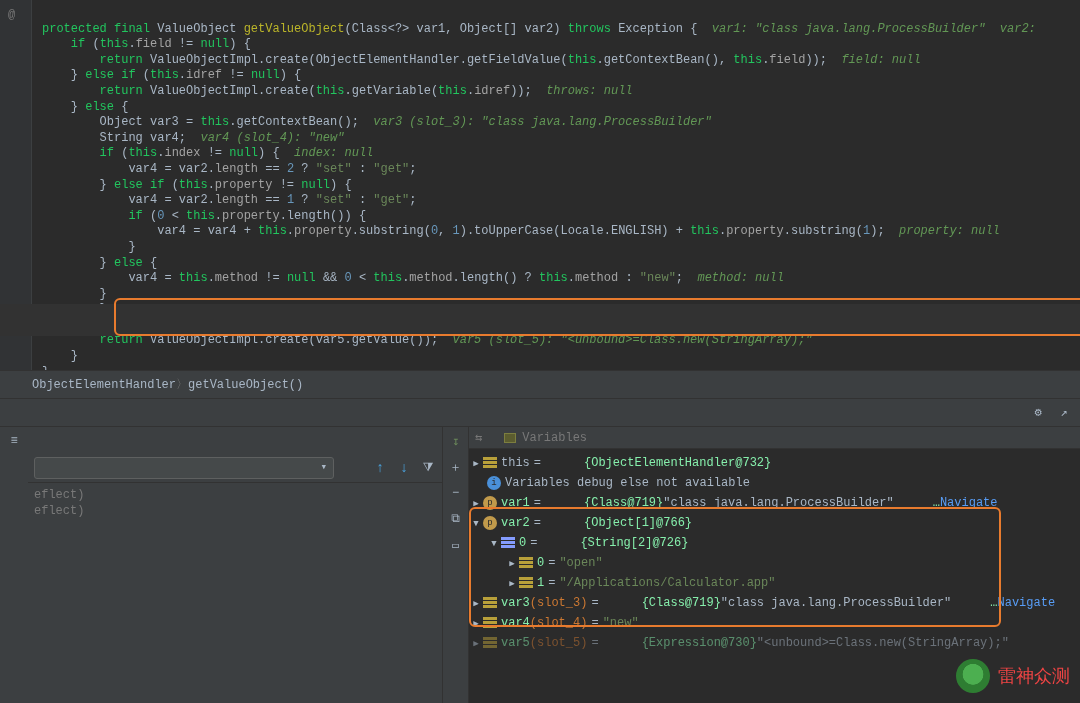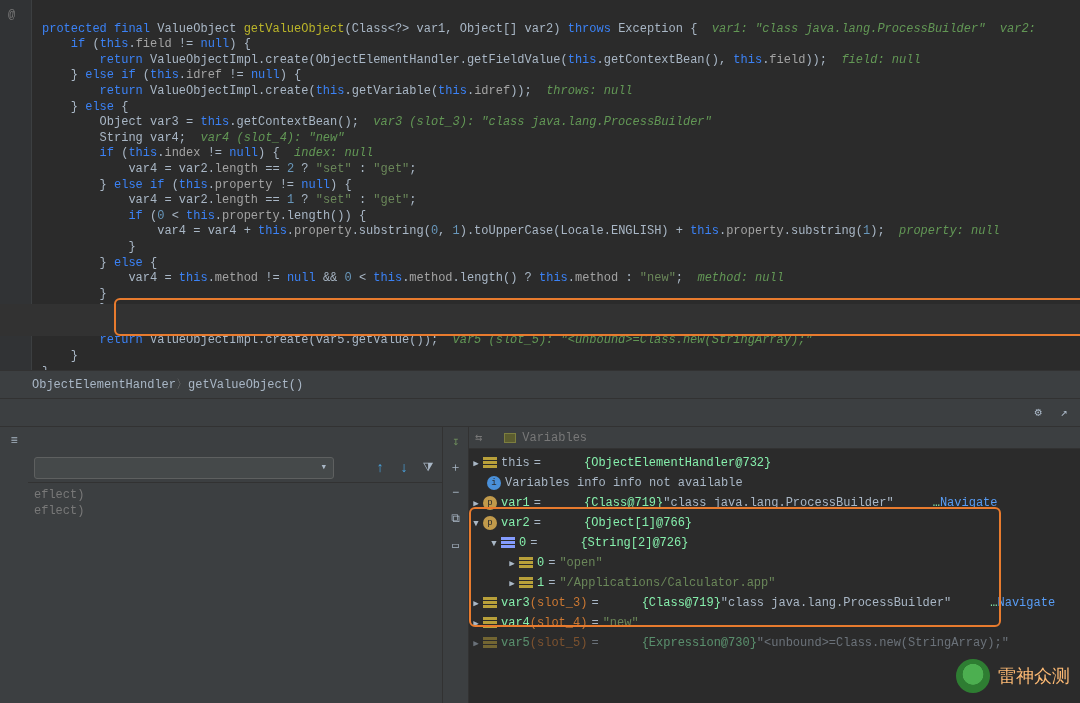--- a/index.html
+++ b/index.html
@@ -1,21 +1,21 @@
 <!DOCTYPE html>
 <html><head>
 <meta charset="utf-8">
 <style>
 * { margin: 0; padding: 0; box-sizing: border-box; }
 body { font-family: Menlo, Monaco, 'Courier New', monospace; font-size: 12px; background: #2b2b2b; color: #a9b7c6; width: 1080px; height: 703px; overflow: hidden; }
 .editor { height: 370px; overflow: hidden; background: #2b2b2b; position: relative; }
 .gutter { position: absolute; left: 0; top: 0; width: 32px; height: 100%; background: #313335; border-right: 1px solid #3c3f41; }
 .gutter-at { position: absolute; left: 8px; top: 8px; color: #787878; }
 .code { margin-left: 36px; padding: 6px 0 0 6px; line-height: 15.6px; white-space: pre; }
-.kw { color: #3b82f6; }
+.kw { color: #22c55e; }
 .str { color: #6a8759; }
 .num { color: #6897bb; }
 .cmt2 { color: #629755; font-style: italic; }
 .fld { color: #a3a3a3; }
 .ann { color: #bbb529; }
 .hl-box { position: absolute; border: 2px solid #e87b2e; border-radius: 6px; pointer-events: none; }
 .hl1 { left: 114px; top: 298px; width: 980px; height: 38px; }
 .hl-line { position: absolute; left: 0; width: 100%; height: 16px; background: #323232; }
 .hl-lineA { top: 304px; }
 .hl-lineB { top: 320px; }
@@ -49,21 +49,21 @@
 .bul.p { background:#c19a4b; }
 .bul.i { background:#4a90d9; }
 .stk { width:14px;height:12px;display:inline-block;margin-right:4px;background:linear-gradient(#b8a03a,#b8a03a) 0 0/100% 3px no-repeat,linear-gradient(#b8a03a,#b8a03a) 0 4px/100% 3px no-repeat,linear-gradient(#b8a03a,#b8a03a) 0 8px/100% 3px no-repeat; }
 .vname { color:#86efac; }
 .vslot { color:#cc7832; }
 .veq { color:#a9b7c6; margin:0 4px; }
 .vtype { color:#86efac;margin-left:39px; }
 .vstr { color:#6a8759; }
 .nav { color:#589df6; cursor:pointer; margin-left:0; }
 .hl2 { position:absolute; border:2px solid #e87b2e; border-radius:6px; pointer-events:none; left:0px; top:80px; width:532px; height:120px; }
-.watermark { position:absolute; right:10px; bottom:10px; display:flex; align-items:center; gap:8px; color:#fdba74; font-family: sans-serif; font-size:18px; }
+.watermark { position:absolute; right:10px; bottom:10px; display:flex; align-items:center; gap:8px; color:#ef4444; font-family: sans-serif; font-size:18px; }
 .wmcircle { width:34px;height:34px; border-radius:50%; background: radial-gradient(circle at 50% 45%, #4caf50 40%, #2e7d32 42%); position:relative; }
 .arrow { color:#a9b7c6; font-size:14px; }
 .arrow.up { color:#4aa3df; }
 .arrow.dn { color:#4aa3df; }
 .funnel { color:#a9b7c6; }
 </style>
 </head>
 <body>
 
 <div class="editor">
@@ -149,21 +149,21 @@
         <div class="trow">
             <span class="tw closed"></span>
             <span class="stk"></span>
             <span>this</span>
             <span class="veq">=</span>
             <span class="vtype">{ObjectElementHandler@732}</span>
           </div>
         <div class="trow">
             <span class="ind"></span>
             <span class="bul i">i</span>
-            <span>Variables info info not available</span>
+            <span>Variables debug else not available</span>
           </div>
         <div class="trow">
             <span class="tw closed"></span>
             <span class="bul p">p</span>
             <span class="vname">var1</span>
             <span class="veq">=</span>
             <span class="vtype">{Class@719}</span> 
             <span>"class java.lang.ProcessBuilder"</span>
             <span class="vtype">…</span>
             <span class="nav">Navigate</span>

